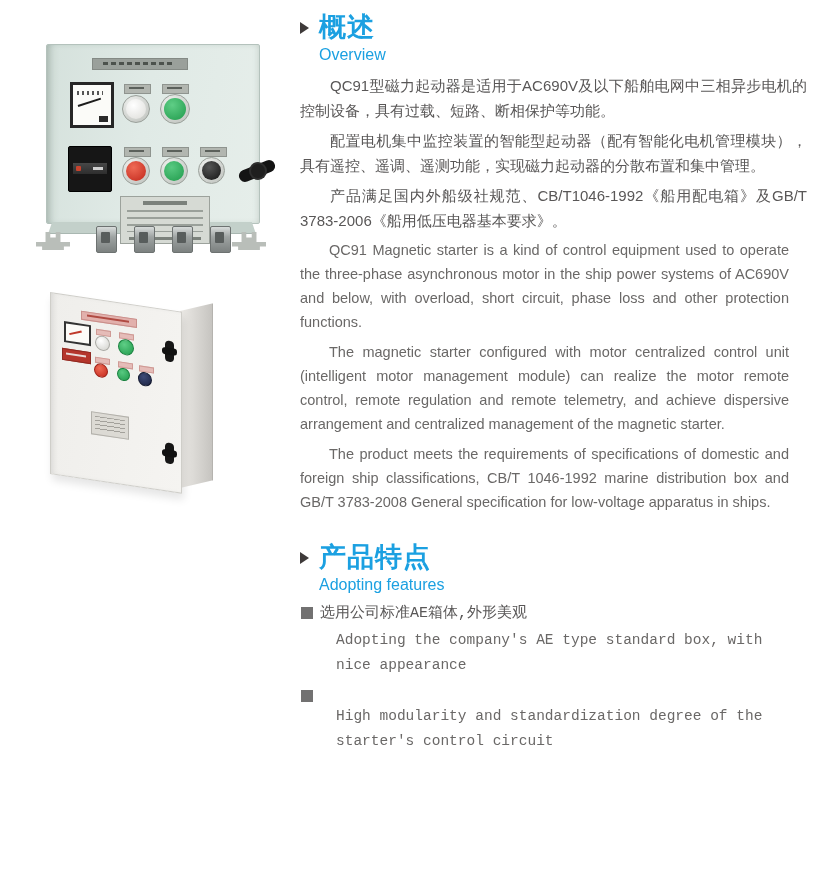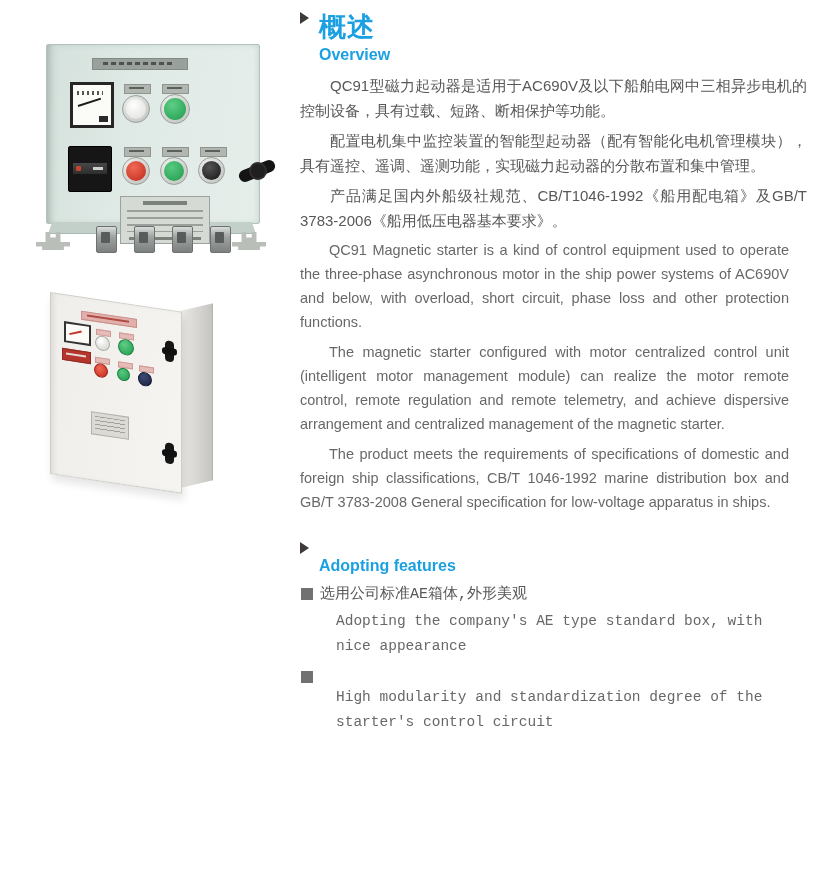--- a/index.html
+++ b/index.html
@@ -3,24 +3,24 @@
 <meta charset="utf-8">
 <style>
   html,body{margin:0;padding:0;}
   body{
     width:830px;height:869px;background:#ffffff;position:relative;overflow:hidden;
     font-family:"Liberation Sans","DejaVu Sans",sans-serif;
     -webkit-font-smoothing:antialiased;
   }
   
   .right-col{position:absolute;left:300px;top:12px;width:507px;}
-  .sec-head{display:flex;align-items:flex-start;gap:10px;margin:0 0 2px 0;}
+  .sec-head{display:flex;align-items:center;gap:10px;margin:0 0 2px 0;}
   .tri{width:0;height:0;border-left:9px solid #3e3a39;border-top:6px solid transparent;border-bottom:6px solid transparent;flex:0 0 auto;}
   .sec-title-cn{font-size:27px;font-weight:600;color:#1ba0e1;letter-spacing:1px;line-height:1.15;}
-  .sec-title-en{font-size:16px;color:#1ba0e1;margin:0 0 8px 19px;line-height:1.2;font-weight:bold;}
+  .sec-title-en{font-size:16px;color:#1ba0e1;margin:0 0 8px 19px;line-height:1.2;}
   .para-cn{font-size:15px;color:#595757;line-height:25px;text-indent:2em;text-align:justify;margin:0 0 5px 0;}
   .para-en{font-size:14.5px;color:#6a6867;line-height:24px;text-indent:2em;text-align:justify;margin:0 18px 6px 0;}
   .cn-block{margin-top:9px;}
   .en-block{margin-top:2px;}
   .features{margin-top:8px;font-family:Liberation Mono, monospace;}
   .feat{margin-bottom:7px;}
   .feat-cn{font-size:15px;color:#595757;line-height:24px;display:flex;align-items:flex-start;}
   .sq{width:12px;height:12px;background:#727171;display:inline-block;margin:5px 7px 0 1px;flex:0 0 auto;}
   .feat-en{font-size:14.5px;color:#6a6867;line-height:25px;margin:2px 0 0 36px;max-width:442px;}
   .gap-between-sections{height:22px;}
@@ -180,20 +180,21 @@
   <div class="en-block">
     <p class="para-en">QC91 Magnetic starter is a kind of control equipment used to operate the three-phase asynchronous motor in the ship power systems of AC690V and below, with overload, short circuit, phase loss and other protection functions.</p>
     <p class="para-en">The magnetic starter configured with motor centralized control unit (intelligent motor management module) can realize the motor remote control, remote regulation and remote telemetry, and achieve dispersive arrangement and centralized management of the magnetic starter.</p>
     <p class="para-en">The product meets the requirements of specifications of domestic and foreign ship classifications, CB/T 1046-1992 marine distribution box and GB/T 3783-2008 General specification for low-voltage apparatus in ships.</p>
   </div>
 
   <div class="gap-between-sections"></div>
 
   <div class="sec-head">
     <span class="tri"></span>
+    <span class="sec-title-cn">产品特点</span>
   </div>
   <div class="sec-title-en">Adopting features</div>
 
   <div class="features">
     <div class="feat">
       <div class="feat-cn">
         <span class="sq"></span>
         <span>选用公司标准AE箱体,外形美观</span>
       </div>
       <div class="feat-en">Adopting the company's AE type standard box, with nice appearance</div>

